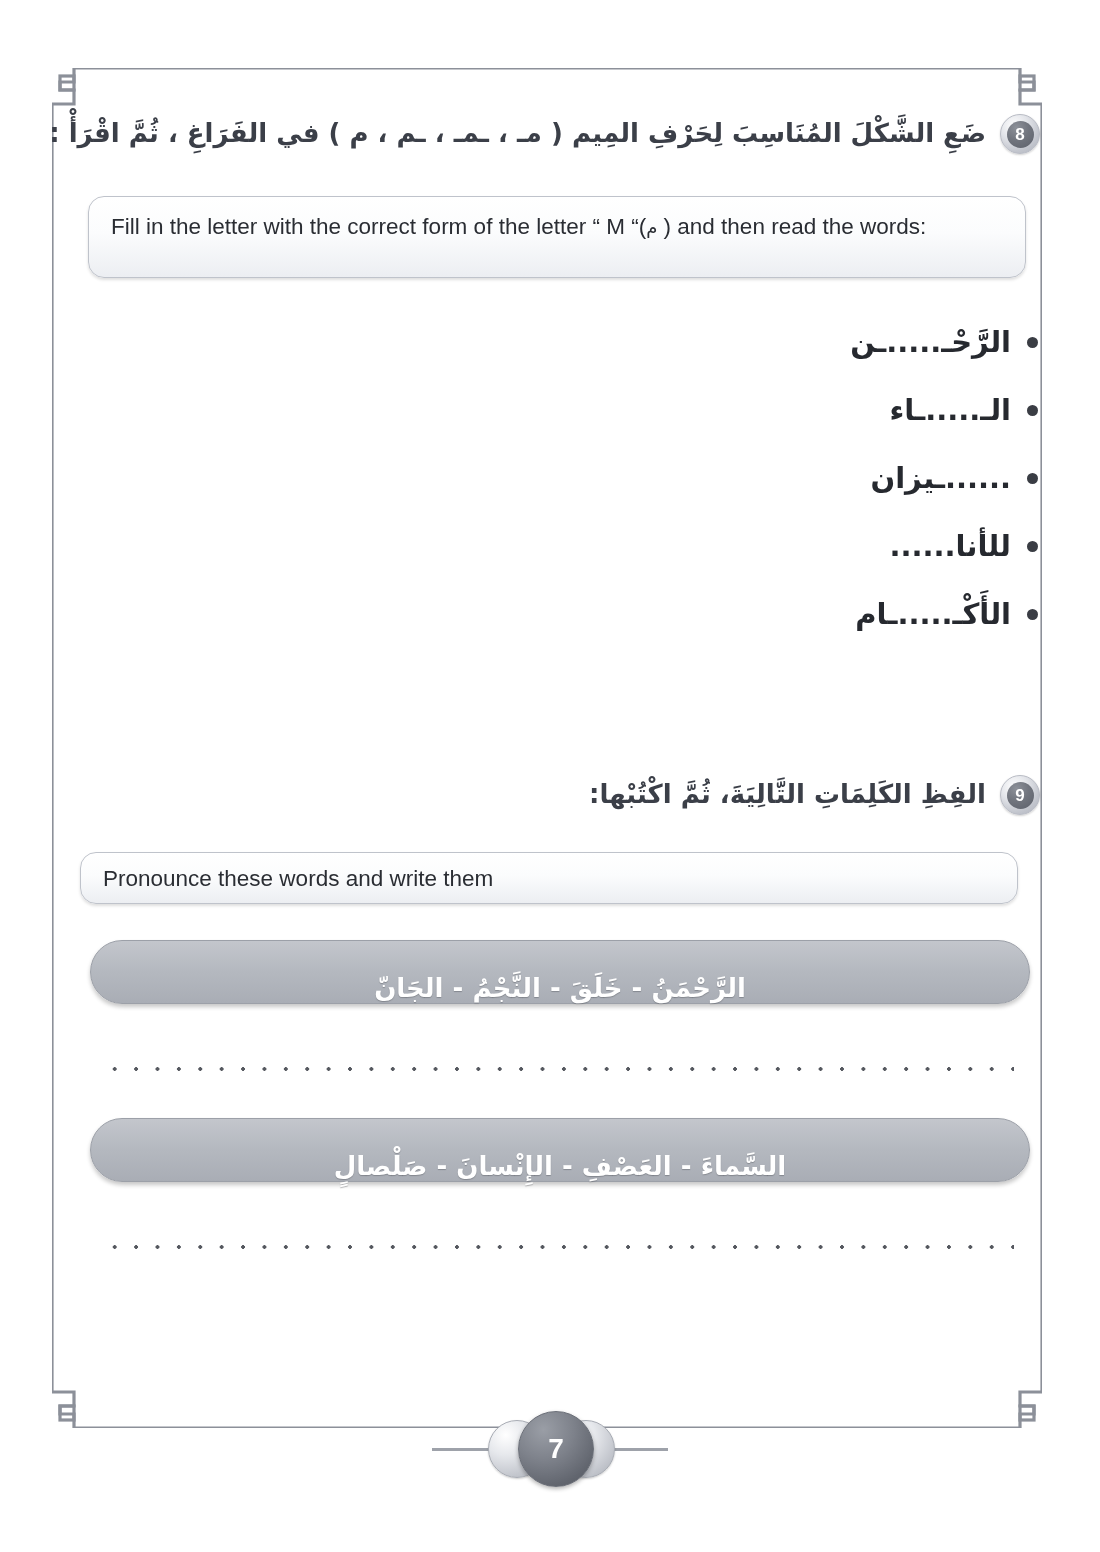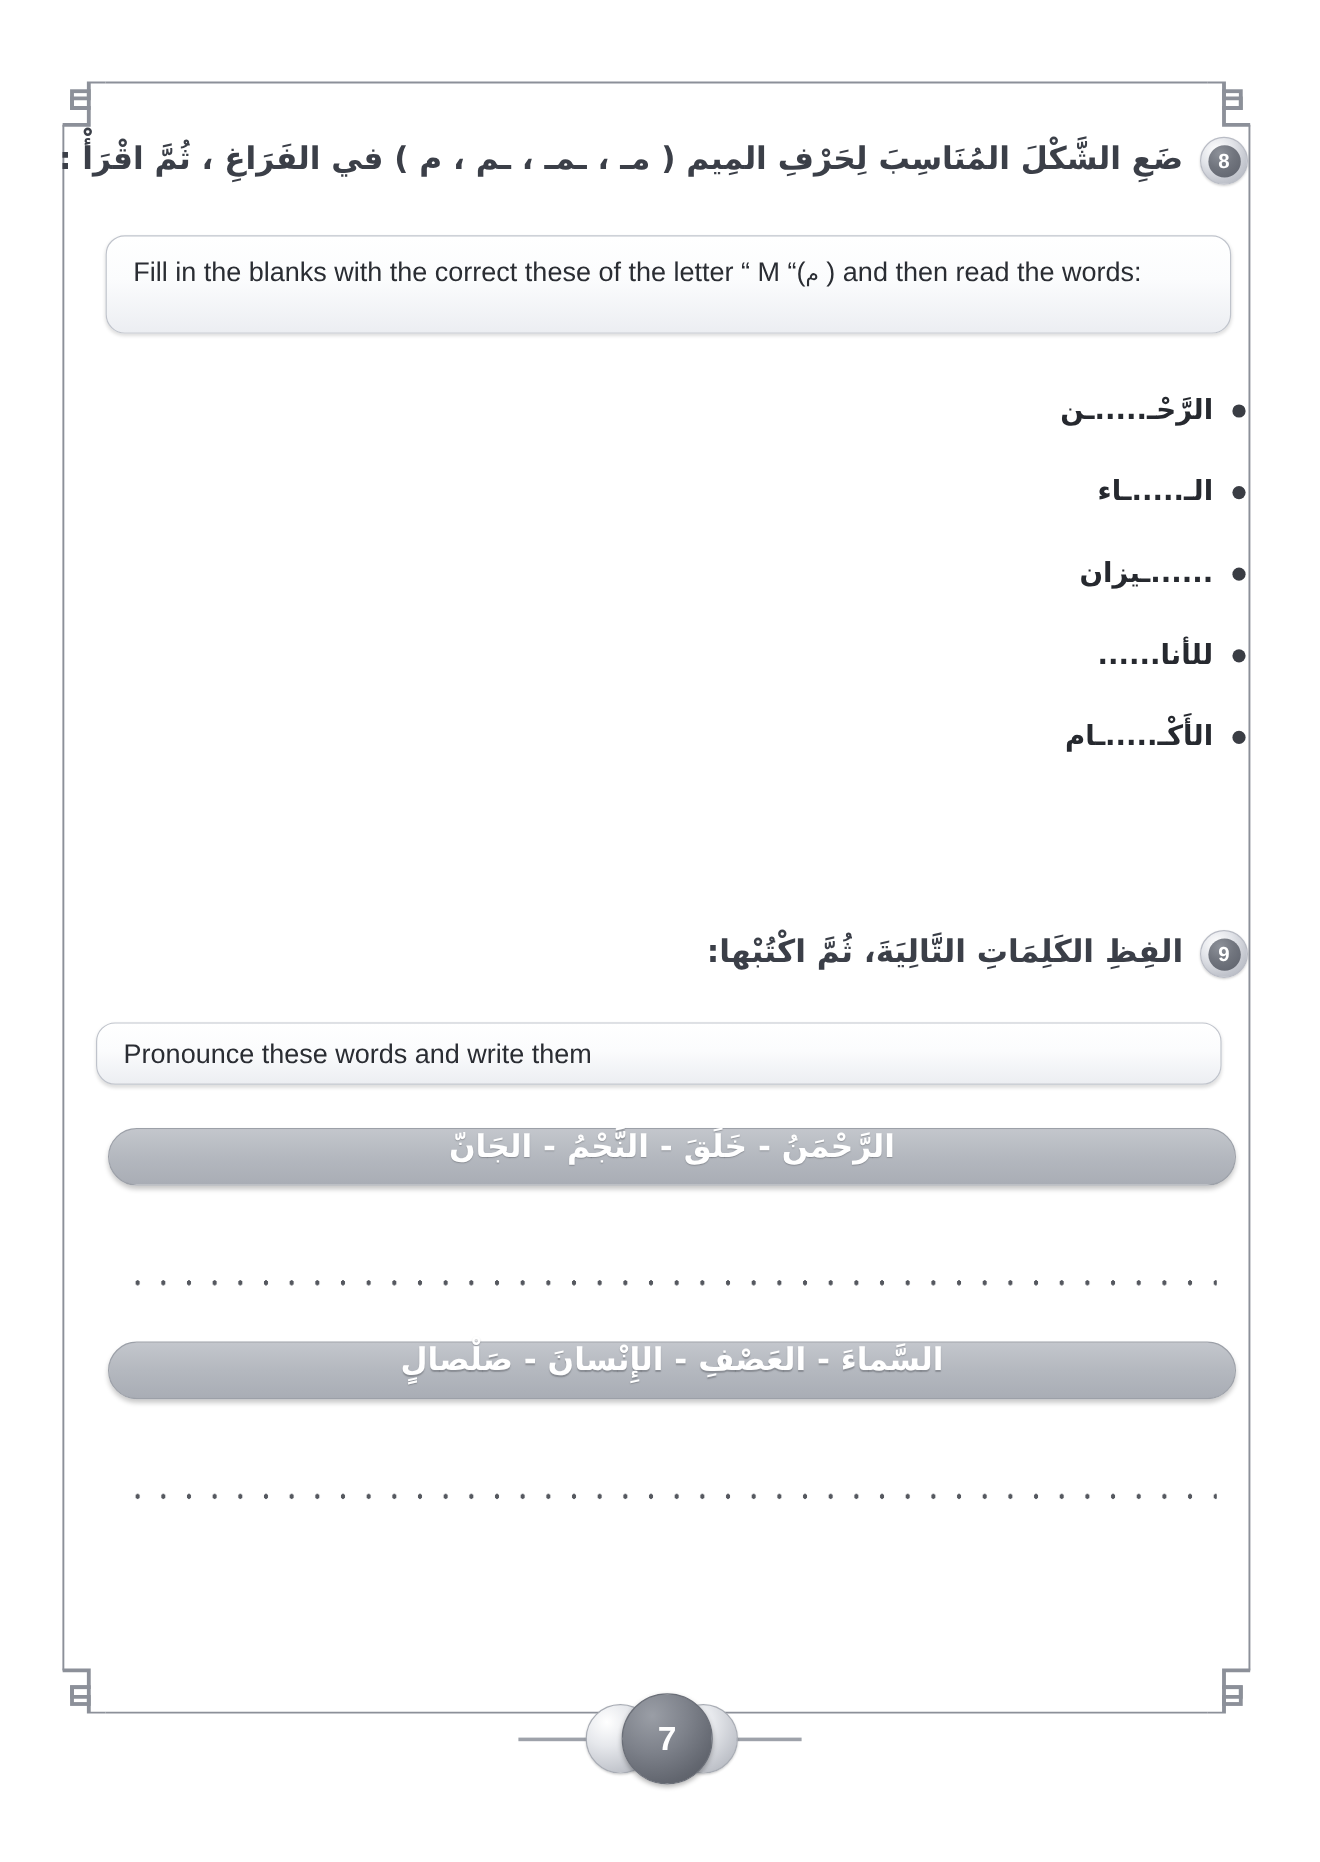--- a/index.html
+++ b/index.html
@@ -121,39 +121,39 @@
     flex: 0 0 auto;
     width: 11px;
     height: 11px;
     border-radius: 50%;
     background: #3a3d44;
     margin-left: 16px;
     margin-right: 2px;
   }
   .blank-word {
     font-family: "DejaVu Sans", sans-serif;
-    font-size: 23px;
+    font-size: 29px;
     font-weight: bold;
     color: #26292f;
     direction: rtl;
     letter-spacing: 0.5px;
     white-space: nowrap;
   }
 
   
   .word-pill {
     position: absolute;
     box-sizing: border-box;
-    height: 48px;
+    height: 64px;
     border-radius: 34px;
     background: linear-gradient(180deg, #c3c6cc 0%, #b4b8bf 50%, #a9adb5 100%);
     border: 1px solid #9ca0a8;
     box-shadow: 0 3px 4px rgba(0,0,0,0.22);
     display: flex;
-    align-items: flex-start;
+    align-items: flex-end;
     justify-content: center;
   }
   .word-pill-text {
     font-family: "DejaVu Sans", sans-serif;
     direction: rtl;
     color: #ffffff;
     font-size: 26px;
     font-weight: bold;
     letter-spacing: 1px;
     white-space: nowrap;
@@ -254,21 +254,21 @@
 
   <div class="exercise" style="right:60px; top:114px;">
     <div class="num-badge">
       <div class="num-badge-inner">8</div>
     </div>
     <div class="ar-heading">ضَعِ الشَّكْلَ المُنَاسِبَ لِحَرْفِ المِيم ( مـ ، ـمـ ، ـم ، م ) في الفَرَاغِ ، ثُمَّ اقْرَأْ :</div>
   </div>
 
   <div class="instr-box" style="left:88px; top:196px; width:938px; height:82px;">
     <div class="instr-text">
-      <span>Fill in the blanks with the correct these of the letter “ M “(</span><span class="ar-inline">م</span><span> ) and then read the words:</span>
+      <span>Fill in the letter with the correct form of the letter “ M “(</span><span class="ar-inline">م</span><span> ) and then read the words:</span>
     </div>
   </div>
 
   <div class="blank-list">
     <div class="blank-item">
       <span class="bullet-dot"></span>
       <span class="blank-word">الرَّحْـ.....ـن</span>
     </div>
     <div class="blank-item">
       <span class="bullet-dot"></span>

